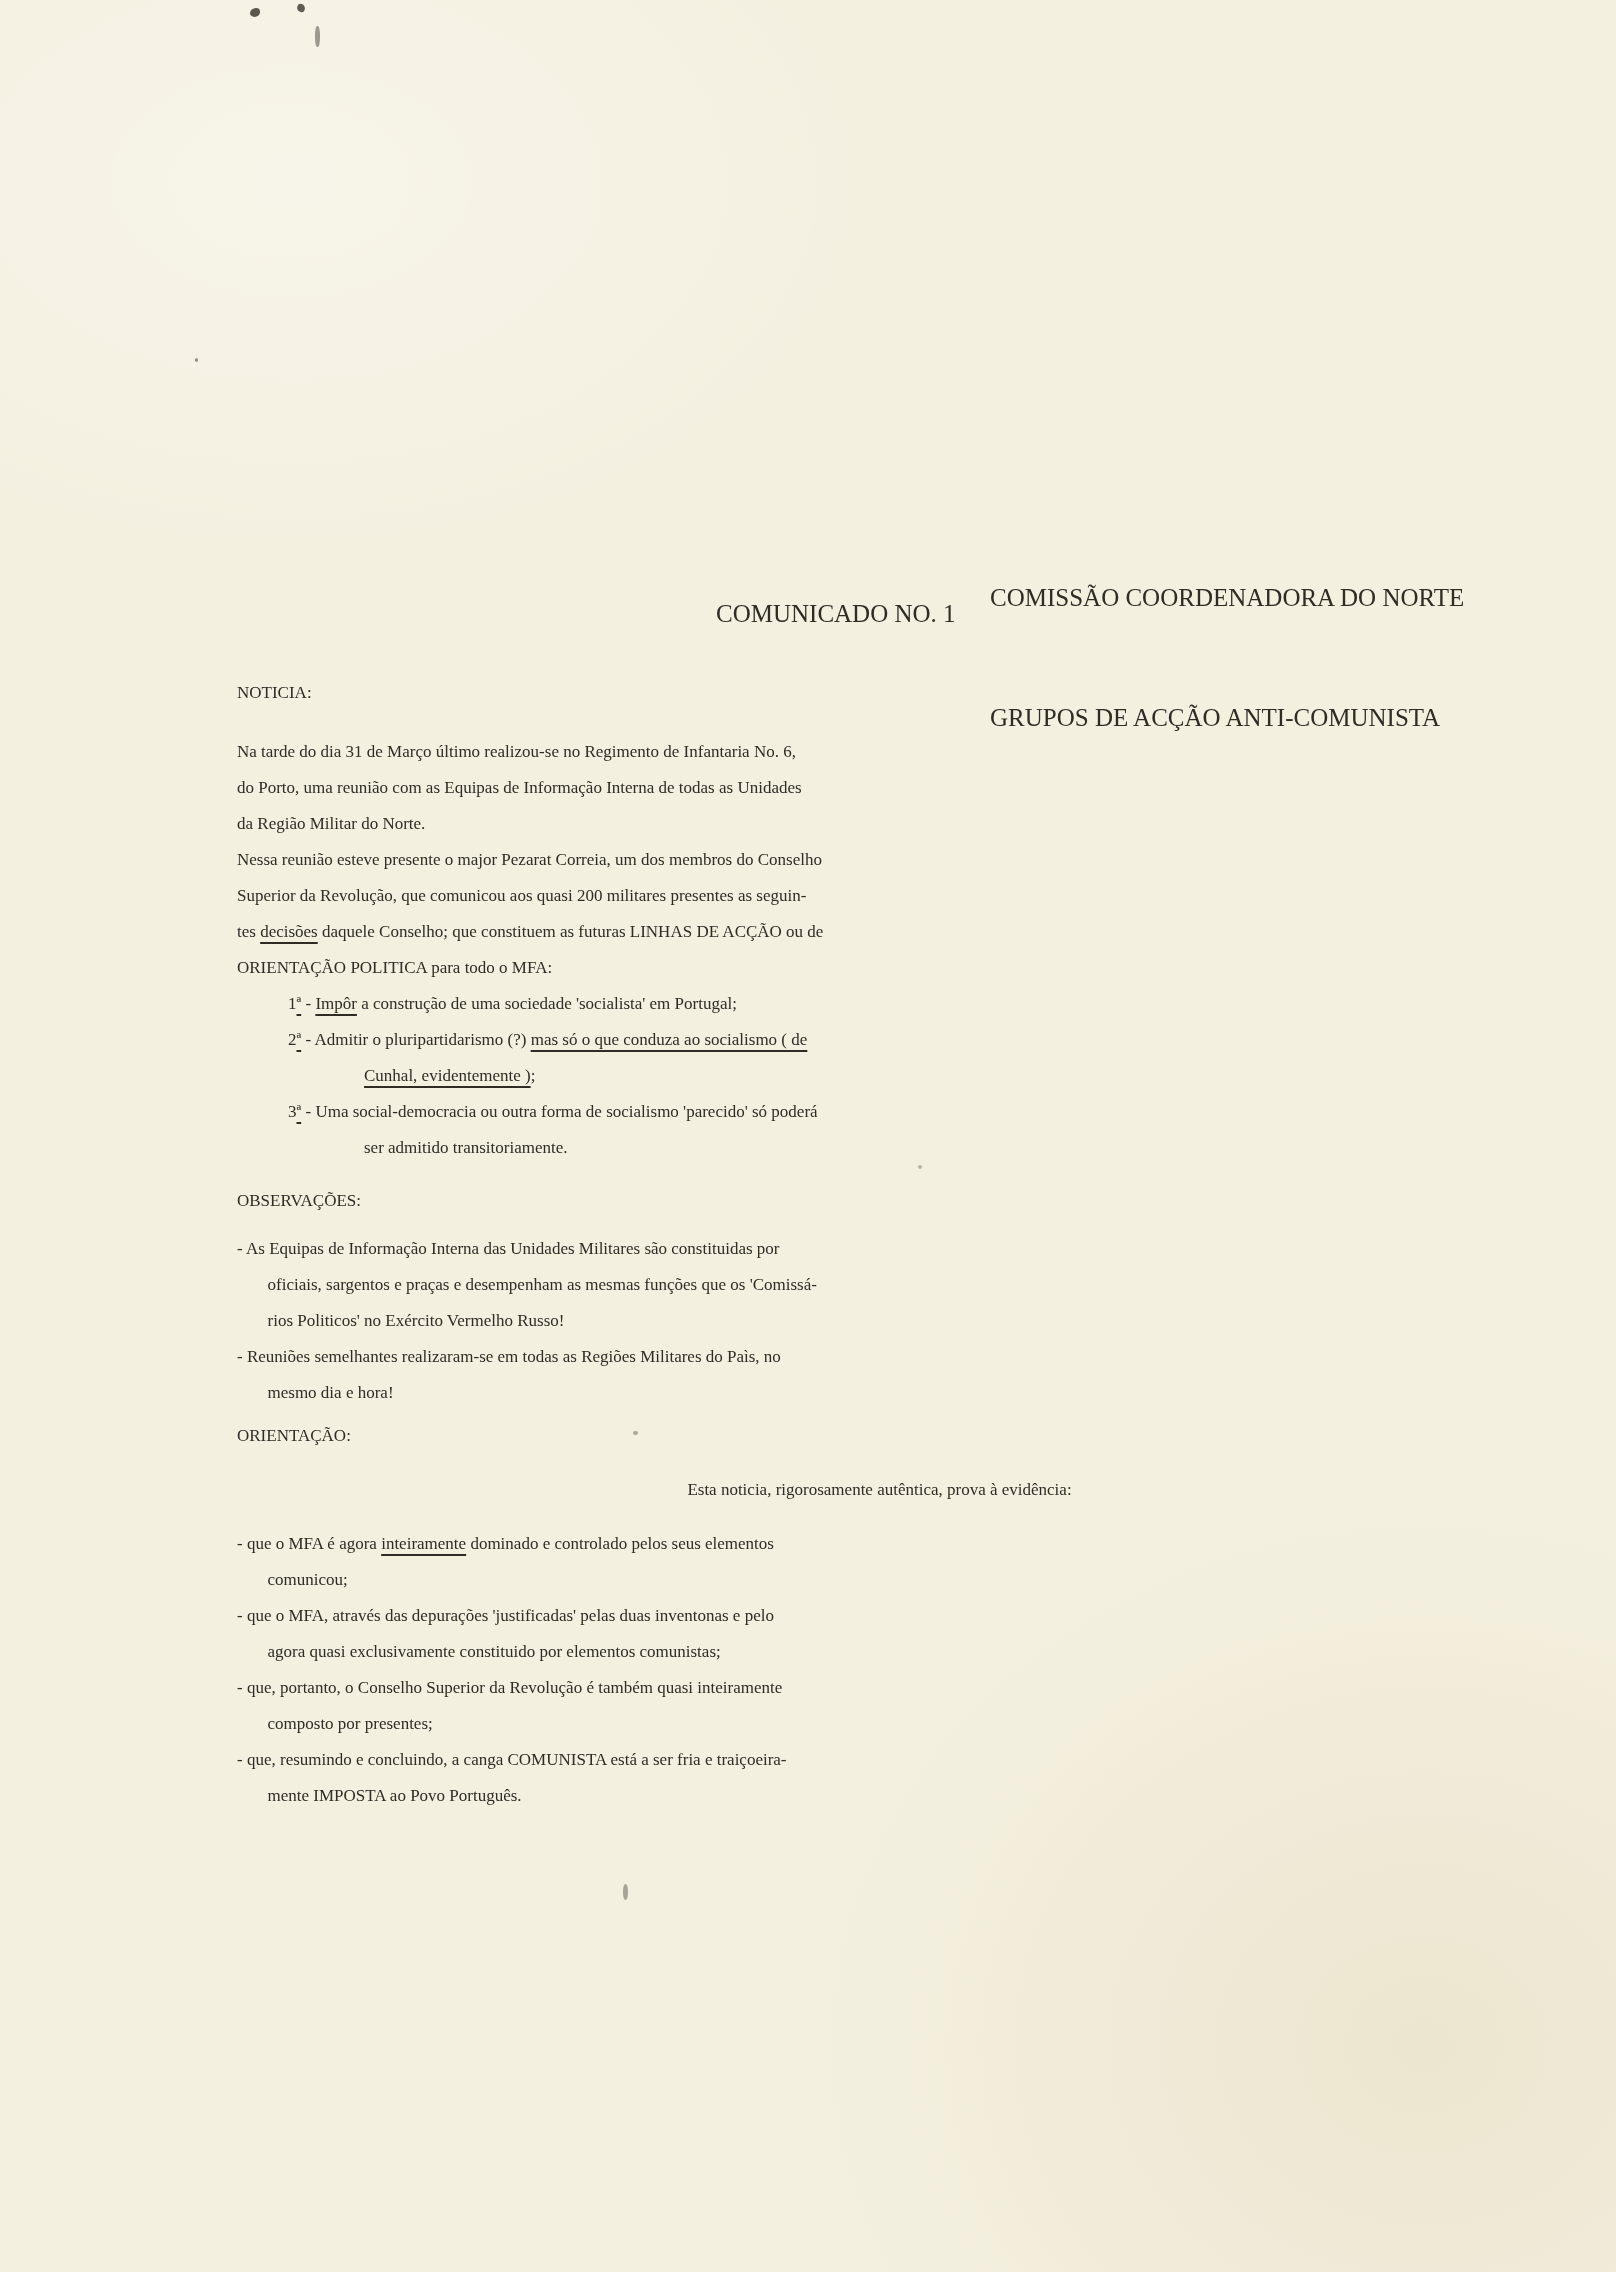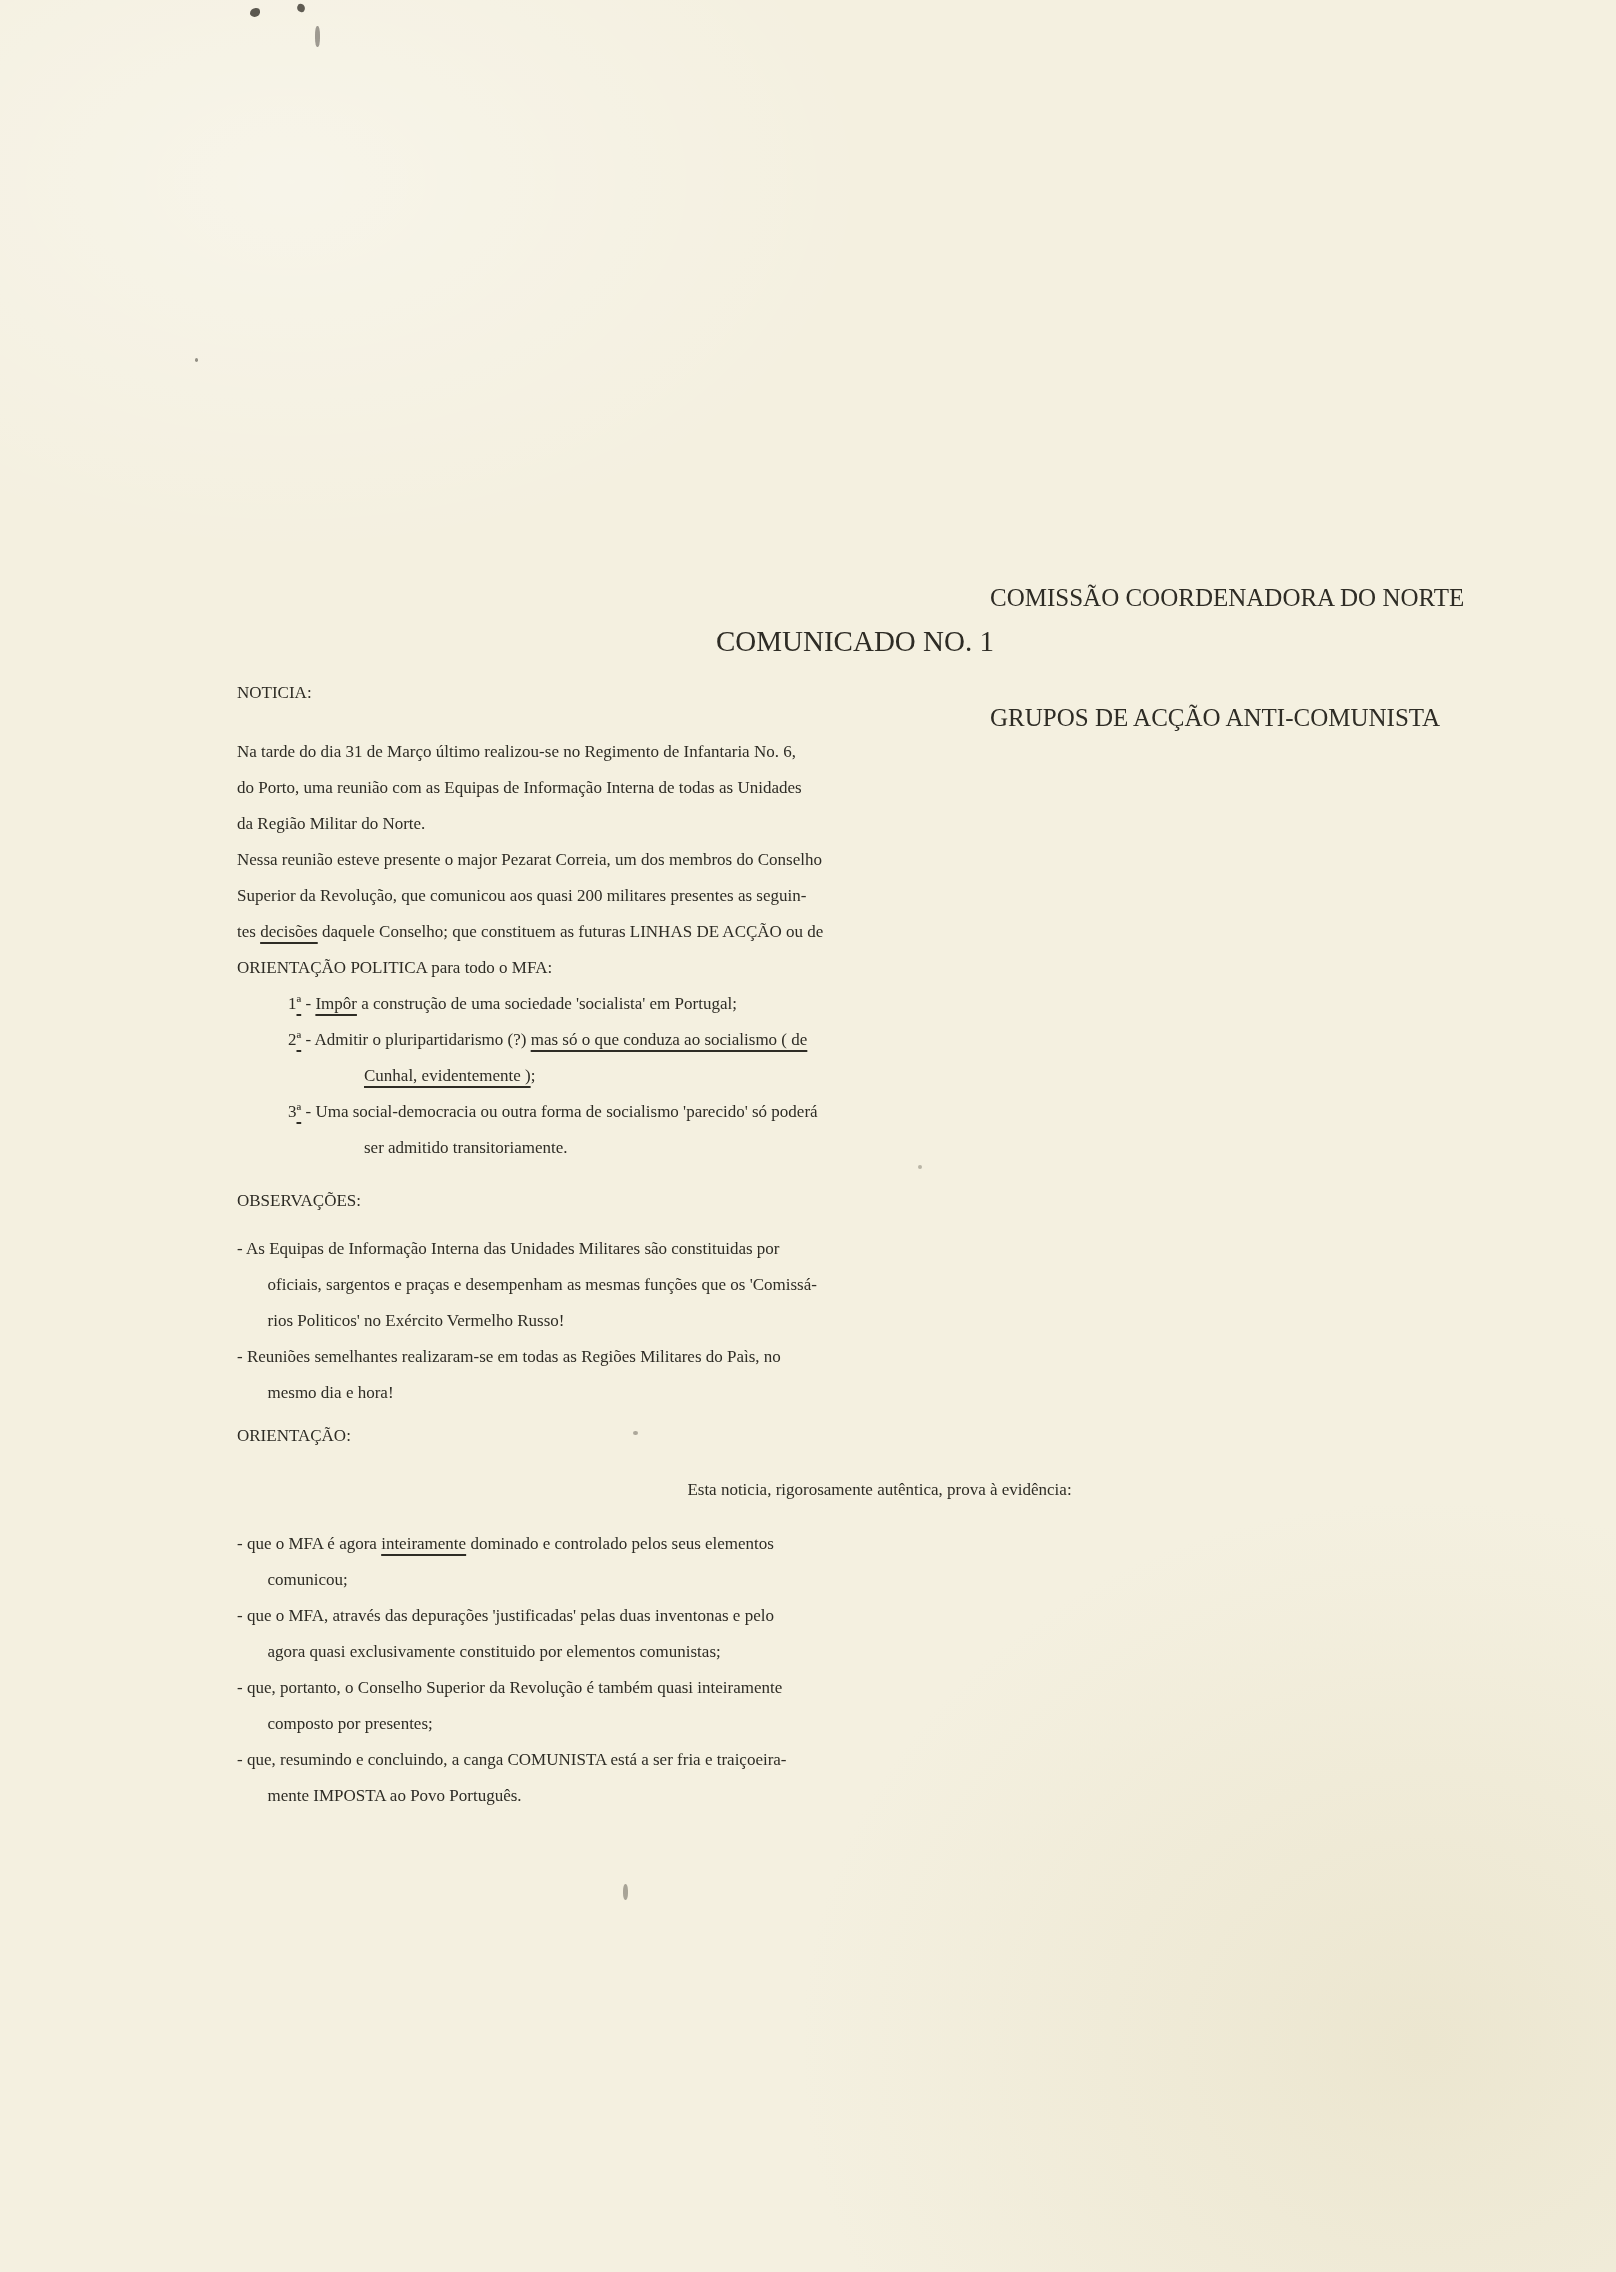--- a/index.html
+++ b/index.html
@@ -13,21 +13,21 @@
     font-family:Liberation Serif, serif;
     color:#2e2c25;
     overflow:hidden;
   }
   .letterhead{
     position:absolute;left:990px;top:498px;
     font-size:25px;line-height:40px;white-space:pre;
   }
   .title{
     position:absolute;left:716px;top:598px;
-    font-size:29px;line-height:32px;white-space:pre;margin-top:27px;
+    font-size:25px;line-height:32px;white-space:pre;
   }
   .text-column{
     position:absolute;left:237px;top:675px;width:1285px;
     font-size:17px;line-height:36px;
   }
   .line{white-space:pre;}
   .block-heading{white-space:pre;}
   
   .text-column > .block:nth-child(2){margin-top:23.4px;}
   .text-column > .block:nth-child(4){margin-top:17px;}

